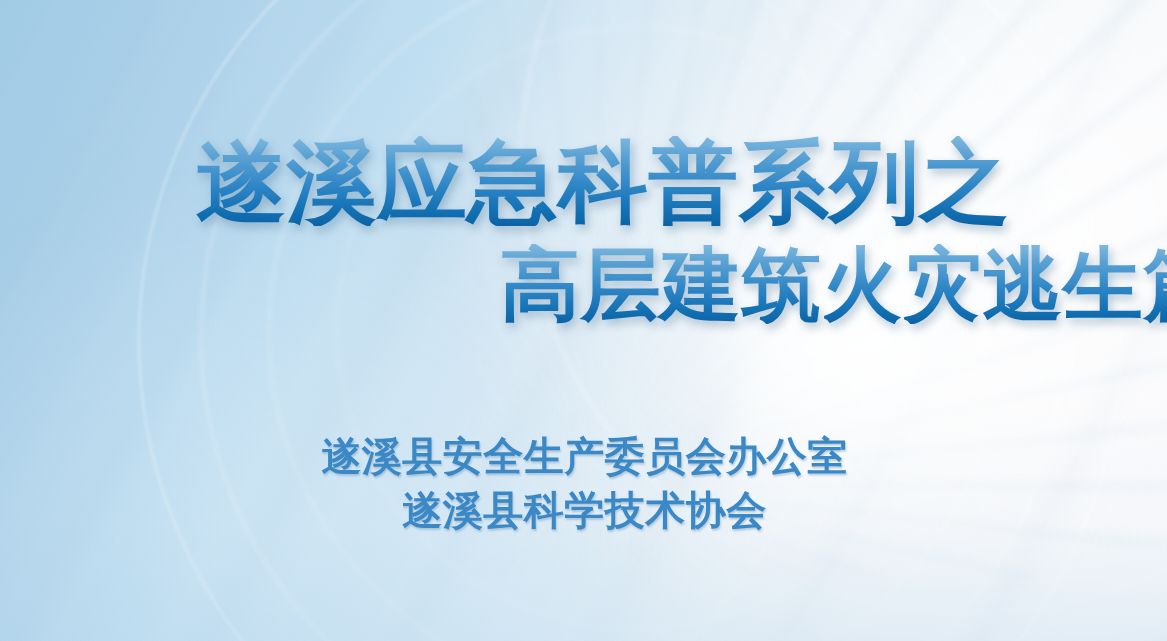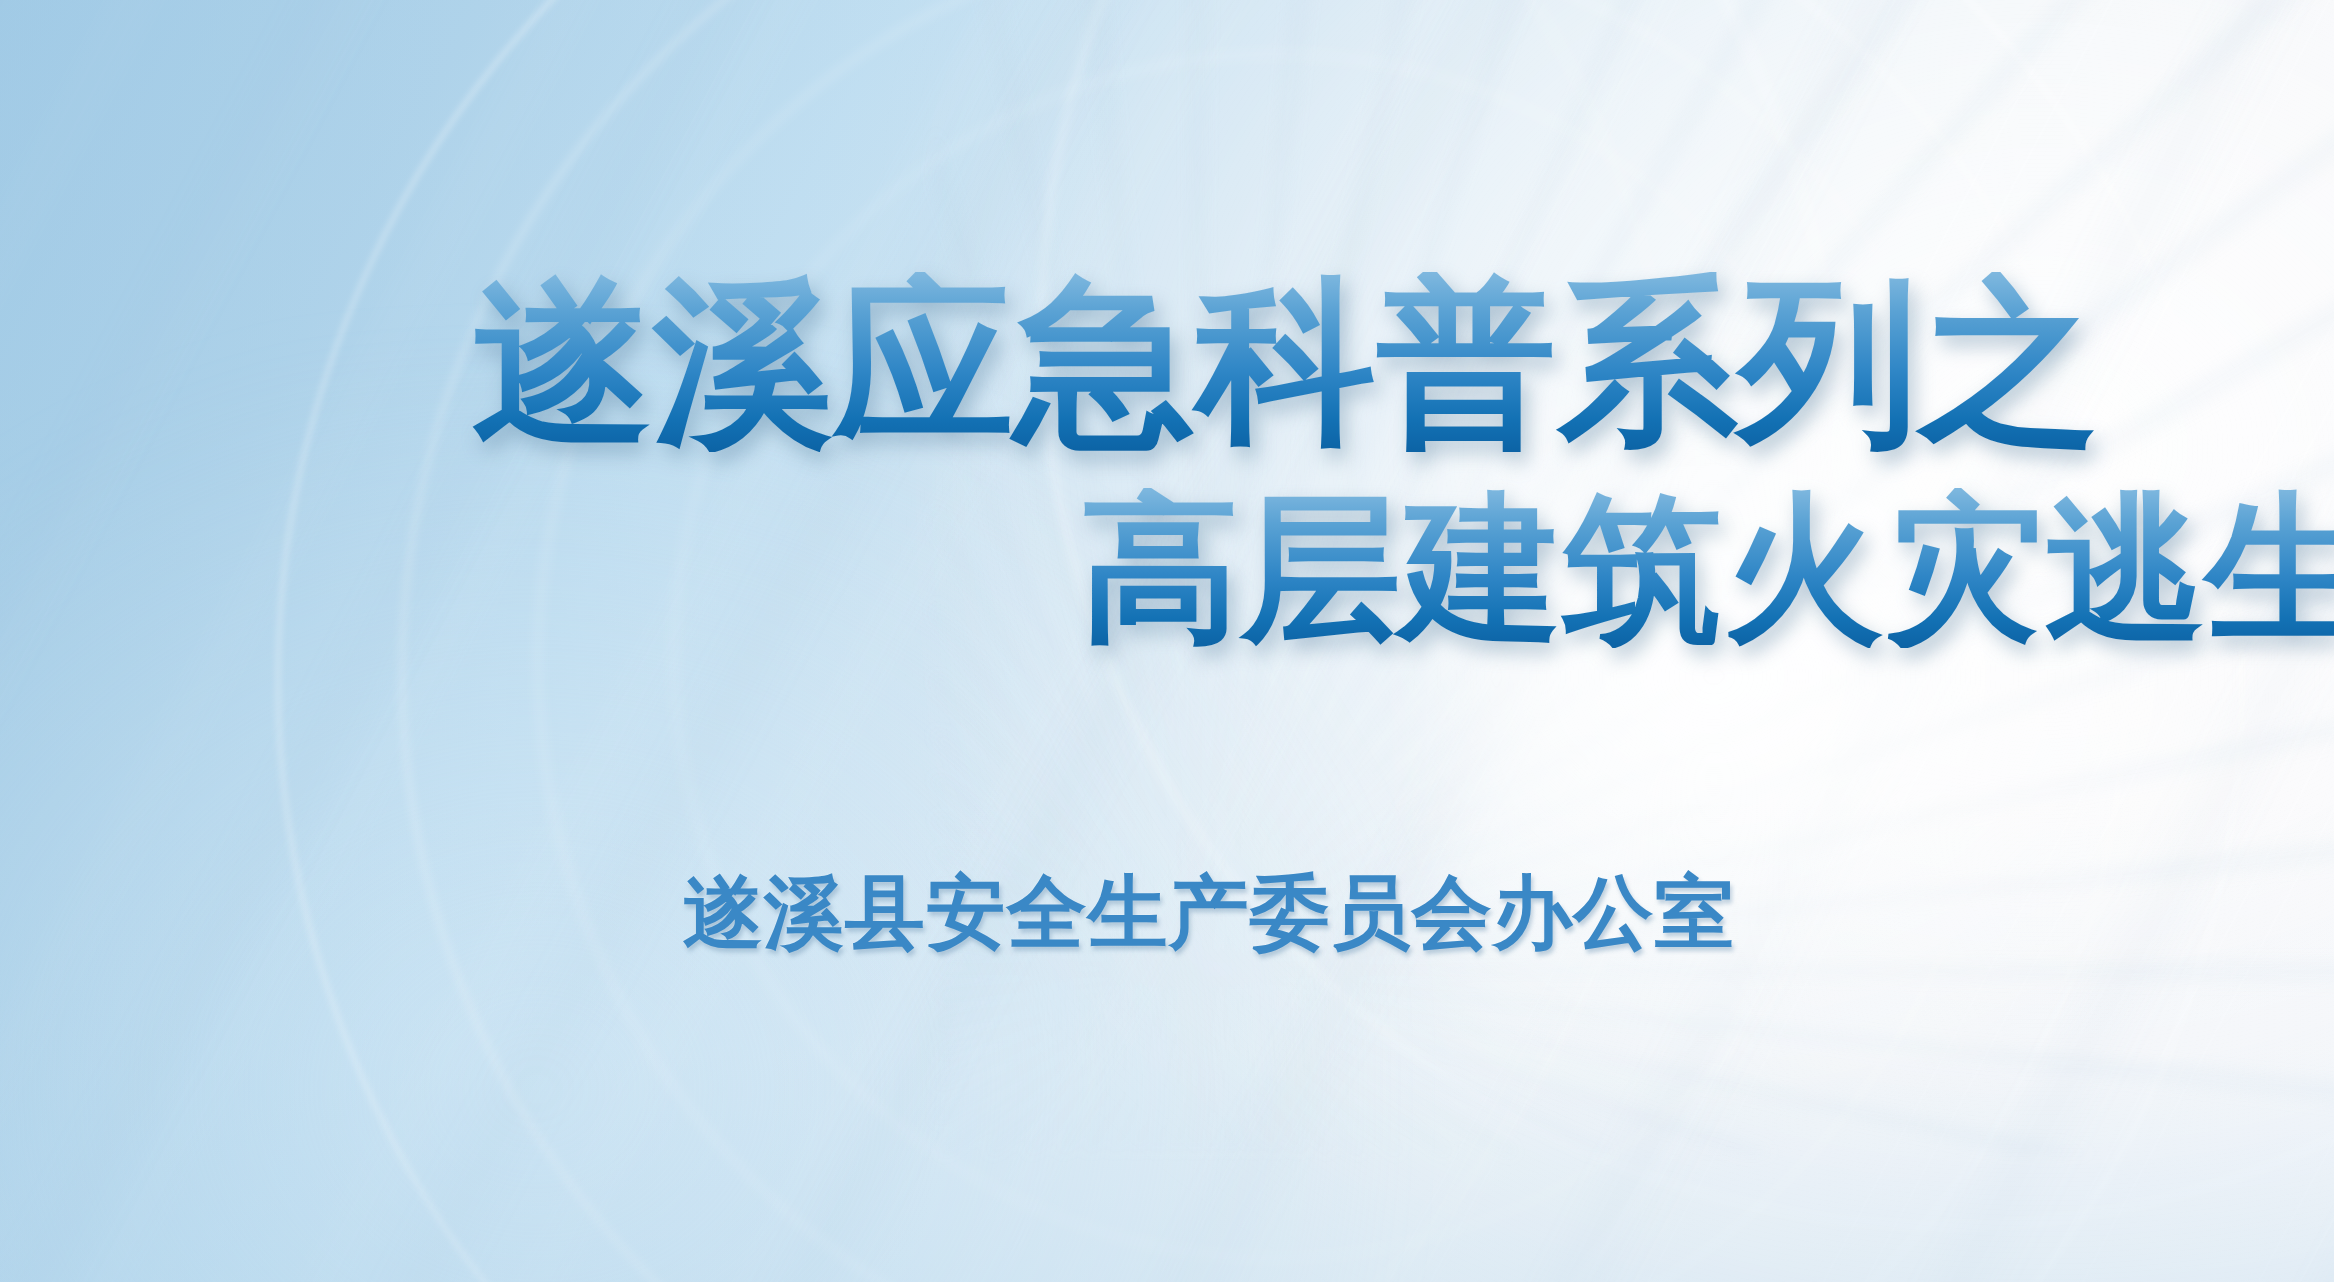--- a/index.html
+++ b/index.html
@@ -145,21 +145,20 @@
     background: linear-gradient(0deg,
       rgba(176,212,235,0.30) 0%,
       rgba(176,212,235,0.06) 18%,
       rgba(176,212,235,0) 38%);
   }
 
   
   .content {
     position: absolute;
     inset: 0;
-    margin-left: 40px;
   }
 
   .title-block {
     position: absolute;
     left: 0;
     right: 0;
     top: 136px;
   }
 
   .title-line {
@@ -193,21 +192,21 @@
 
   .subtitle-block {
     position: absolute;
     left: 0;
     right: 0;
     top: 430px;
     text-align: center;
     padding-left: 2px;
   }
   .subtitle-line {
-    font-family: Liberation Serif, serif;
+    font-family: Liberation Sans, sans-serif;
     font-weight: bold;
     font-size: 40px;
     line-height: 1.34;
     letter-spacing: 0.012em;
     color: #3a88c6;
     text-shadow:
       1px 2px 2px rgba(120,155,185,0.45),
       0 0 1px rgba(255,255,255,0.55);
     white-space: nowrap;
   }
@@ -240,16 +239,17 @@
 
   <div class="content">
 
     <div class="title-block">
       <div class="title-line title-line-1">遂溪应急科普系列之</div>
       <div class="title-line title-line-2">高层建筑火灾逃生篇</div>
     </div>
 
     <div class="subtitle-block">
       <div class="subtitle-line">遂溪县安全生产委员会办公室</div>
+      <div class="subtitle-line">遂溪县科学技术协会</div>
     </div>
 
   </div>
 </div>
 
 </body></html>

